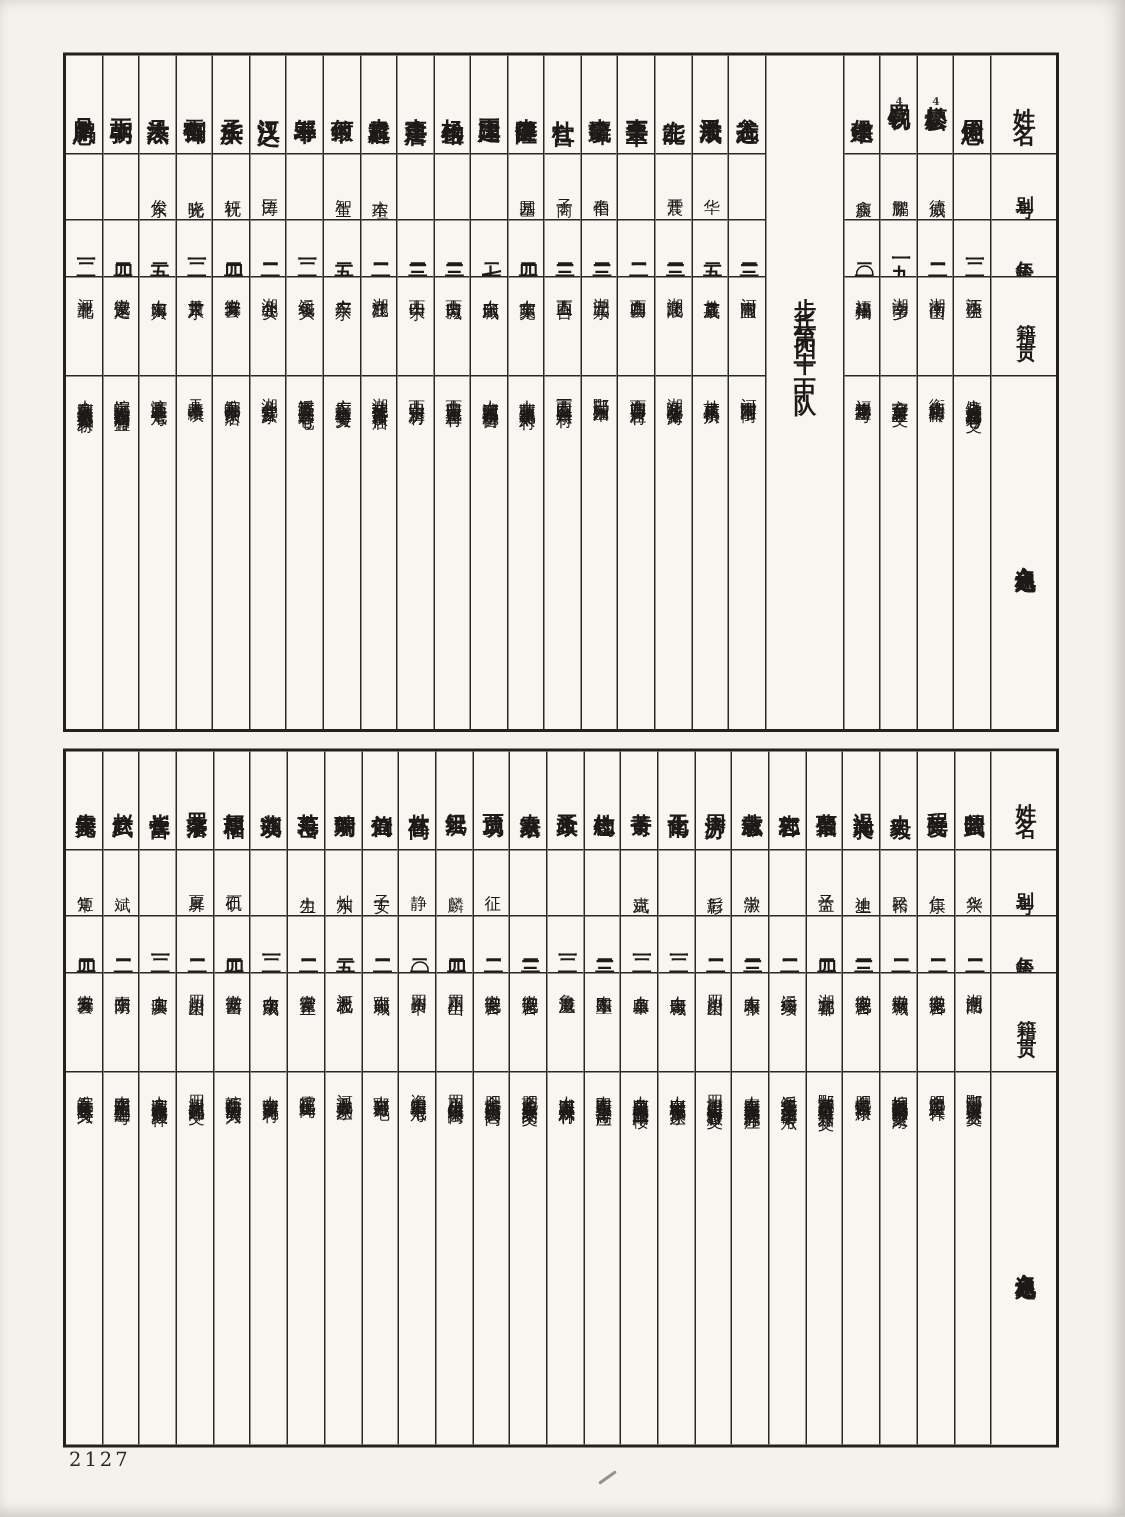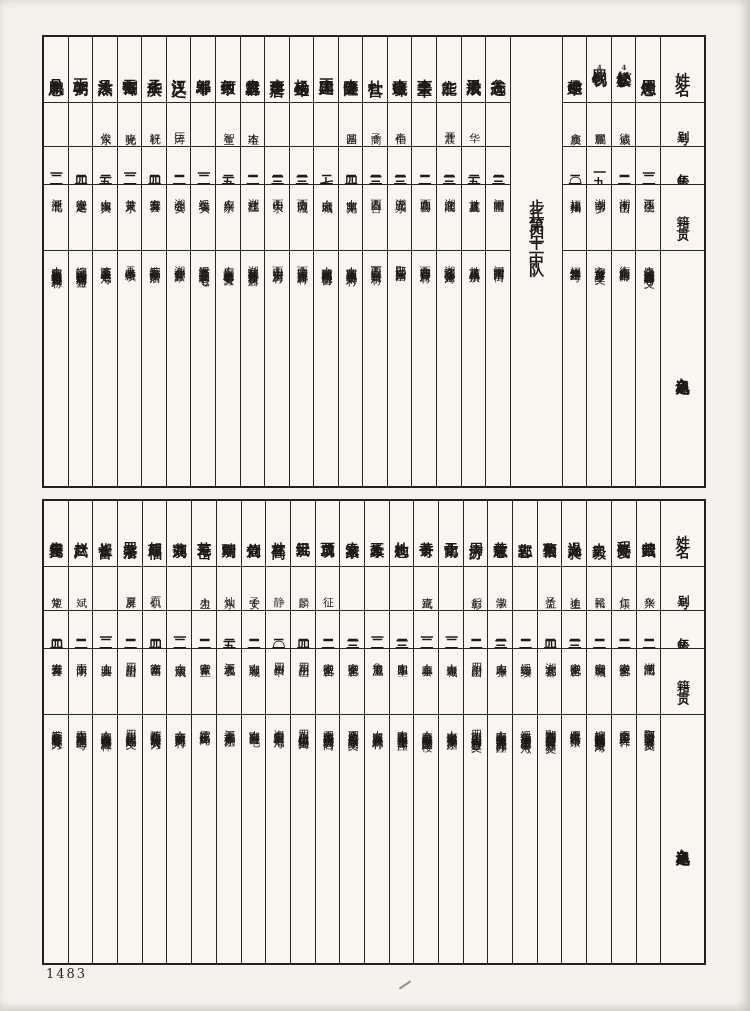--- a/index.html
+++ b/index.html
@@ -613,15 +613,15 @@
   </div>
 <div class="col header">
       <div class="cell name">姓名</div>
       <div class="cell alias">别号</div>
       <div class="cell age">年龄</div>
       <div class="cell origin">籍贯</div>
       <div class="cell address">永久通讯处</div>
     </div>
   </section>
 
-  <div class="page-number">1483</div>
+  <div class="page-number">2127</div>
   <div class="artifact-slash"></div>
 </div>
 
 </body></html>

